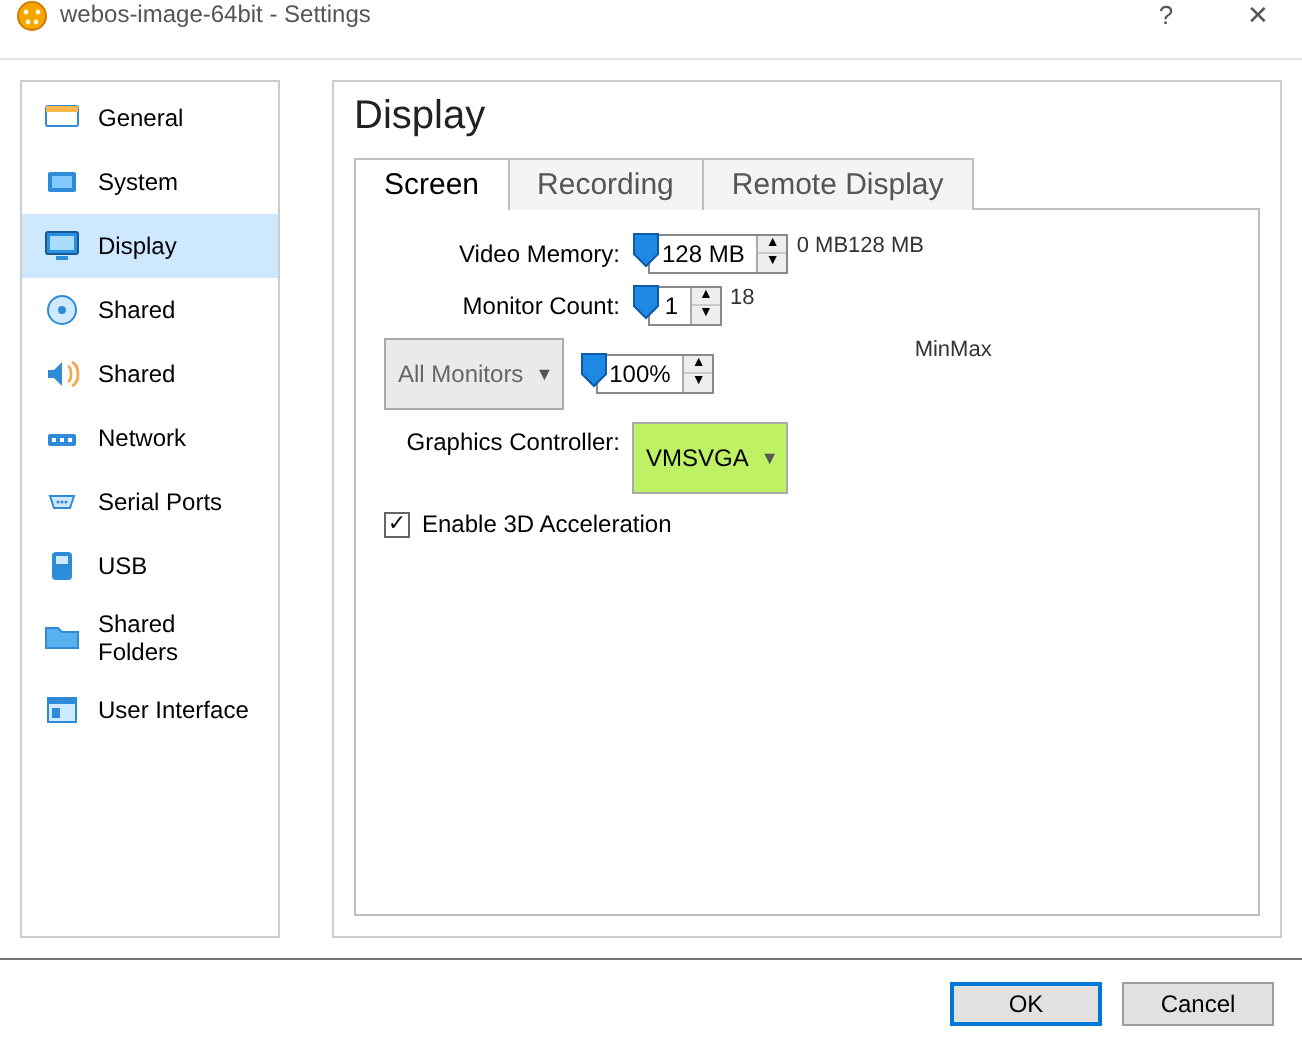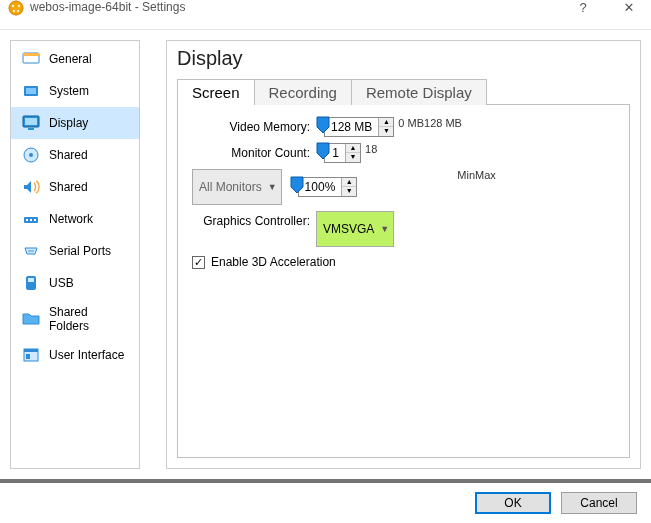--- a/index.html
+++ b/index.html
@@ -171,21 +171,21 @@
   .chkline { display:flex; align-items:center; gap:6px; padding-top:2px; }
   .chk { width:13px; height:13px; border:1px solid #666; display:flex;align-items:center;justify-content:center;font-size:10px; }
   .chk.on::after { content:"✓"; color:#000; font-size:11px; line-height:11px; }
   .buttonbar {
     height:44px;
     display:flex;
     justify-content:flex-end;
     align-items:center;
     gap:10px;
     padding:0 14px;
-    border-top:4px solid #737373;
+    border-top:1px solid #737373;
   }
   .btn {
     min-width:76px; height:22px;
     border:1px solid #9d9d9d;
     background:#e1e1e1;
     text-align:center;
     line-height:20px;
     cursor:default;
   }
   .btn.primary { border:2px solid #0078d7; line-height:18px; }

